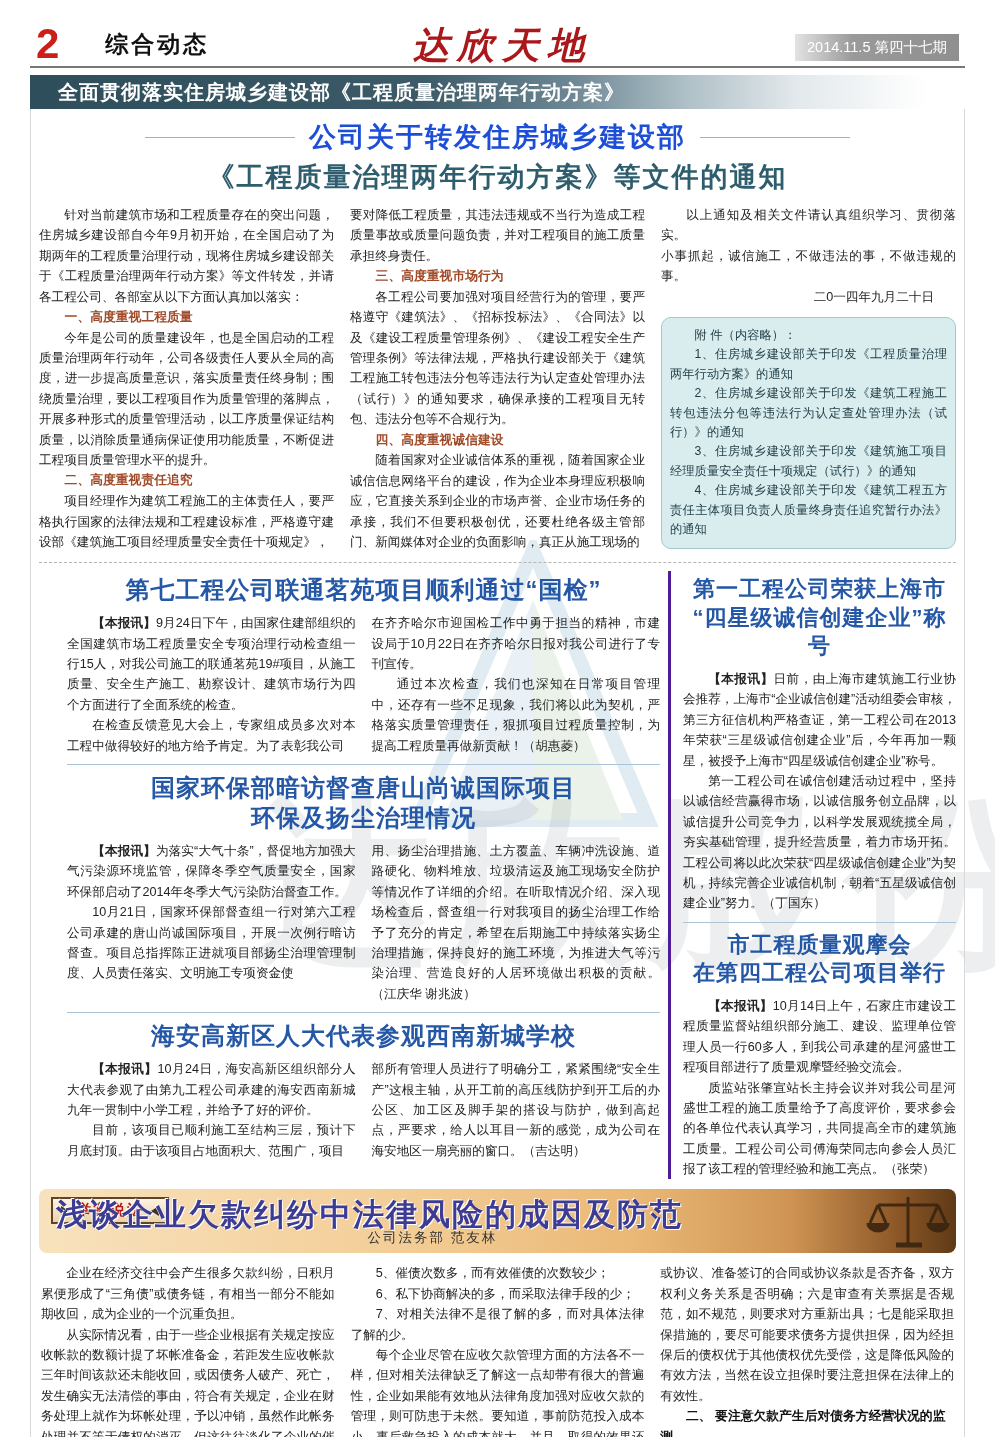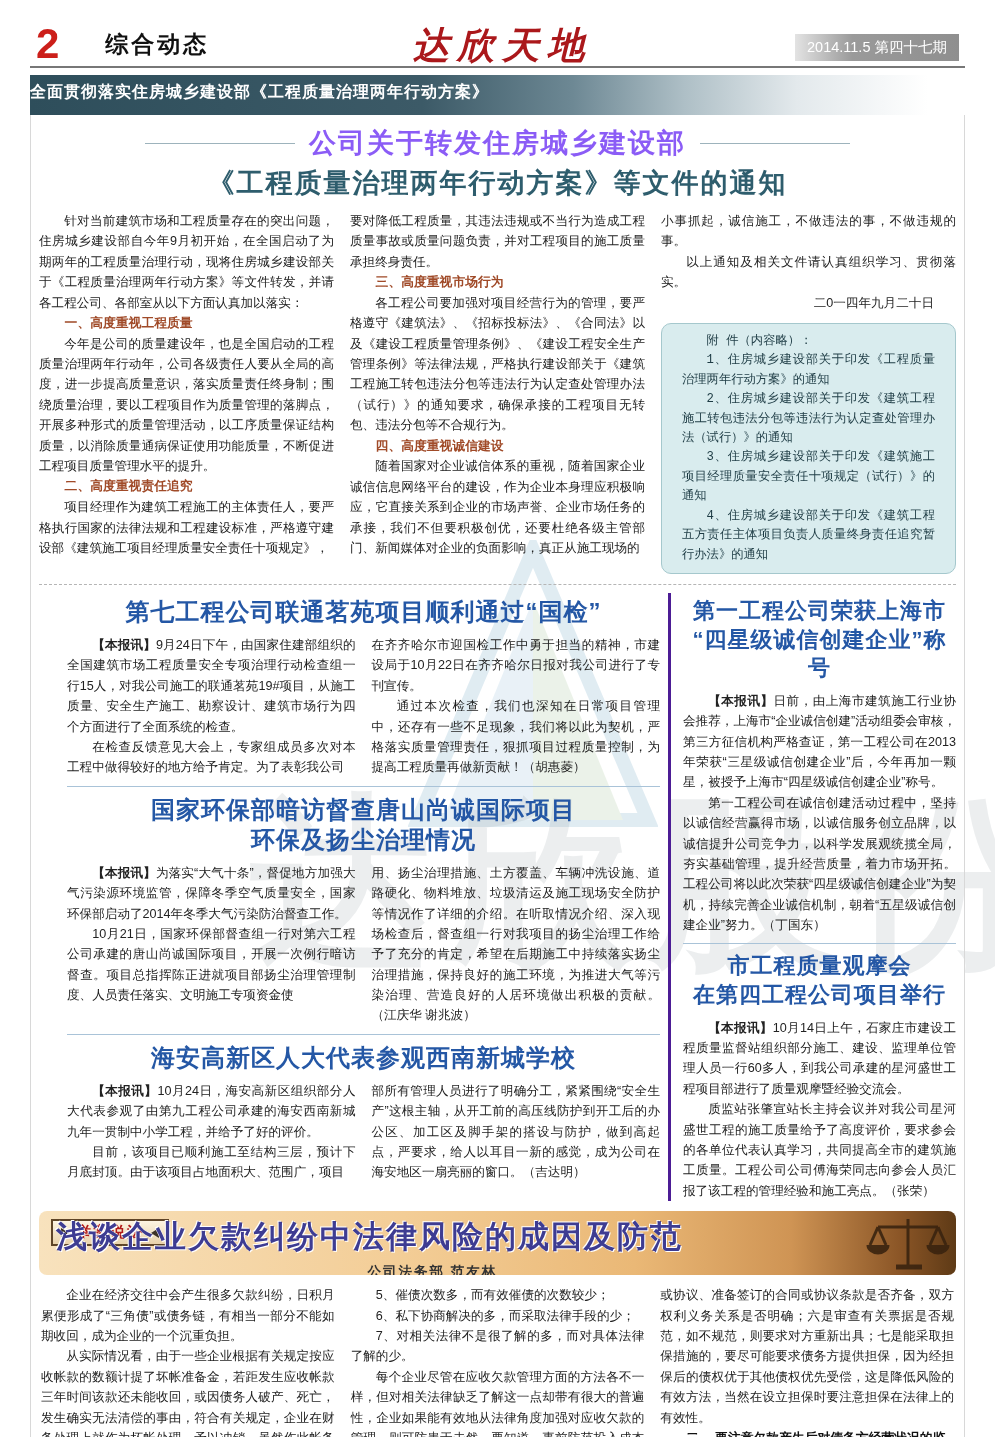--- a/index.html
+++ b/index.html
@@ -23,45 +23,45 @@
          border-bottom:2px solid #777; }
   .pagenum { font-size:42px; line-height:36px; font-weight:bold; color:#cc1f1a; margin-right:10px; }
   .section-name { font-size:23px; font-weight:bold; color:#111; letter-spacing:3px; padding-bottom:2px;margin-left:36px; }
   .masthead { flex:1; text-align:center; font-family:"DejaVu Serif","Liberation Serif",serif;
               font-size:37px; line-height:34px; font-weight:bold; font-style:italic;
               color:#ab181b; letter-spacing:8px; }
   .issue-box { background:linear-gradient(90deg,#e3e3e3,#9a9a9a 35%,#8f8f8f); color:#fff;
                font-size:14.5px; padding:4px 12px; margin-bottom:1px; white-space:nowrap; }
 
   
-  .banner { margin-top:7px; height:40px; line-height:34px; 
+  .banner { margin-top:7px; height:34px; line-height:34px; padding-left:28px;
             background:linear-gradient(90deg,#2e4e5b 0%,#3c5a67 42%,#6d8894 58%,#aebfc6 70%,#e3e9ec 82%,#fff 96%);
-            color:#fff; font-size:16px; font-weight:bold; letter-spacing:1px; white-space:nowrap; }
+            color:#fff; font-size:20px; font-weight:bold; letter-spacing:1px; white-space:nowrap; }
 
   
   .frame { border-left:1px solid #d8d8d8; border-right:1px solid #d8d8d8; padding:6px 8px 0 8px; }
 
   
   p.body { font-size:12.6px; line-height:1.62; text-align:justify; }
   p.ind  { text-indent:2em; }
   p.noind{ text-indent:0; }
   b.press { font-weight:bold; }
 
   
   .notice-title1 { display:flex; align-items:center; justify-content:center; gap:14px;
-                   color:#8b5cf6; font-size:27px; font-weight:bold; letter-spacing:2px; margin-top:4px;font-family:Liberation Serif, serif; }
+                   color:#1d4ed8; font-size:27px; font-weight:bold; letter-spacing:2px; margin-top:4px;font-family:Liberation Serif, serif; }
   .notice-title1 .rl { width:150px; height:1px; background:#9db3bc; }
   .notice-title2 { text-align:center; color:#2e5d6d; font-size:27px; font-weight:bold;
                    letter-spacing:2px; margin:4px 0 10px 0; }
   .cols3 { display:flex; gap:16px; }
   .cols3 > div { flex:1; }
   h4.sub { color:#a04a28; font-size:12.8px; font-weight:bold; text-indent:2em; line-height:1.62; }
   p.dateline { text-align:right; padding-right:22px; }
   .attach { background:#d9ecee; border:1px solid #a5c8cd; border-radius:10px;
-            padding:8px 20px; margin-top:10px;font-family:Liberation Mono, monospace; }
+            padding:8px 8px; margin-top:10px; }
   .attach p { font-size:12.3px; line-height:1.58; text-align:justify; text-indent:2em; color:#1d3b44; }
 
   .dashed-sep { border-top:1px dashed #b5b5b5; margin:10px 0 8px 0; }
   .blue-sep { border-top:1px solid #a9c3d8; margin:8px 0; }
 
   
   .mid { display:flex; }
   .mid-left { width:604px; padding-right:8px; border-right:3px solid #4c1d95;margin-left:28px; }
   .mid-right { flex:1; padding-left:12px; }
   h2.blue { color:#2457a5; font-weight:bold; text-align:center; letter-spacing:1px; }
@@ -76,22 +76,22 @@
               background:linear-gradient(90deg,#f8e2bd 0%,#f3cd96 40%,#eab876 65%,#cf9454 82%,#8a5526 94%,#5e3a16 100%); }
   .badge { position:absolute; left:12px; top:8px; display:flex; align-items:center; gap:7px;
            border:2px solid #5f4528; background:linear-gradient(#fdf4e2,#e9d2ab);
            padding:2px 8px; }
   .badge .tri-r { width:0; height:0; border-top:5px solid transparent; border-bottom:5px solid transparent; border-left:8px solid #3c3227; }
   .badge .tri-l { width:0; height:0; border-top:5px solid transparent; border-bottom:5px solid transparent; border-right:8px solid #3c3227; }
   .badge span { color:#b21b1b; font-weight:bold; font-size:15px; letter-spacing:2px; }
   .f-title { position:absolute; left:0; right:130px; top:5px; 
              font-size:31px; font-weight:bold; color:#3e3c92; letter-spacing:2px;
              text-shadow:1px 1px 0 #fff, -1px -1px 0 #fff; white-space:nowrap;margin-left:17px; }
-  .f-byline { position:absolute; left:0; right:130px; top:52px; text-align:center;
-              font-size:13.5px; font-weight:bold; color:#333; letter-spacing:2px; }
+  .f-byline { position:absolute; left:0; right:130px; top:40px; text-align:center;
+              font-size:13.5px; font-weight:normal; color:#333; letter-spacing:2px; }
   .scales { position:absolute; right:6px; top:2px; opacity:.9; }
   .f-body { display:flex; gap:16px; padding:10px 2px 8px 2px; }
   .f-body > div { flex:1; }
   h4.fsub { font-size:12.8px; font-weight:bold; color:#111; text-indent:2em; line-height:1.62; }
 </style>
 </head>
 <body>
 
 <div class="page">
 
@@ -133,22 +133,22 @@
             <p class="body ind">项目经理作为建筑工程施工的主体责任人，要严格执行国家的法律法规和工程建设标准，严格遵守建设部《建筑施工项目经理质量安全责任十项规定》，</p>
           </div>
           <div>
             <p class="body noind">要对降低工程质量，其违法违规或不当行为造成工程质量事故或质量问题负责，并对工程项目的施工质量承担终身责任。</p>
             <h4 class="sub">三、高度重视市场行为</h4>
             <p class="body ind">各工程公司要加强对项目经营行为的管理，要严格遵守《建筑法》、《招标投标法》、《合同法》以及《建设工程质量管理条例》、《建设工程安全生产管理条例》等法律法规，严格执行建设部关于《建筑工程施工转包违法分包等违法行为认定查处管理办法（试行）》的通知要求，确保承接的工程项目无转包、违法分包等不合规行为。</p>
             <h4 class="sub">四、高度重视诚信建设</h4>
             <p class="body ind">随着国家对企业诚信体系的重视，随着国家企业诚信信息网络平台的建设，作为企业本身理应积极响应，它直接关系到企业的市场声誉、企业市场任务的承接，我们不但要积极创优，还要杜绝各级主管部门、新闻媒体对企业的负面影响，真正从施工现场的</p>
           </div>
           <div>
+            <p class="body ind">以上通知及相关文件请认真组织学习、贯彻落实。</p>
             <p class="body noind">小事抓起，诚信施工，不做违法的事，不做违规的事。</p>
-            <p class="body ind">以上通知及相关文件请认真组织学习、贯彻落实。</p>
             <p class="body dateline">二0一四年九月二十日</p>
             <div class="attach">
               <p>附 件（内容略）：</p>
               <p>1、住房城乡建设部关于印发《工程质量治理两年行动方案》的通知</p>
               <p>2、住房城乡建设部关于印发《建筑工程施工转包违法分包等违法行为认定查处管理办法（试行）》的通知</p>
               <p>3、住房城乡建设部关于印发《建筑施工项目经理质量安全责任十项规定（试行）》的通知</p>
               <p>4、住房城乡建设部关于印发《建筑工程五方责任主体项目负责人质量终身责任追究暂行办法》的通知</p>
             </div>
           </div>
         </div>

